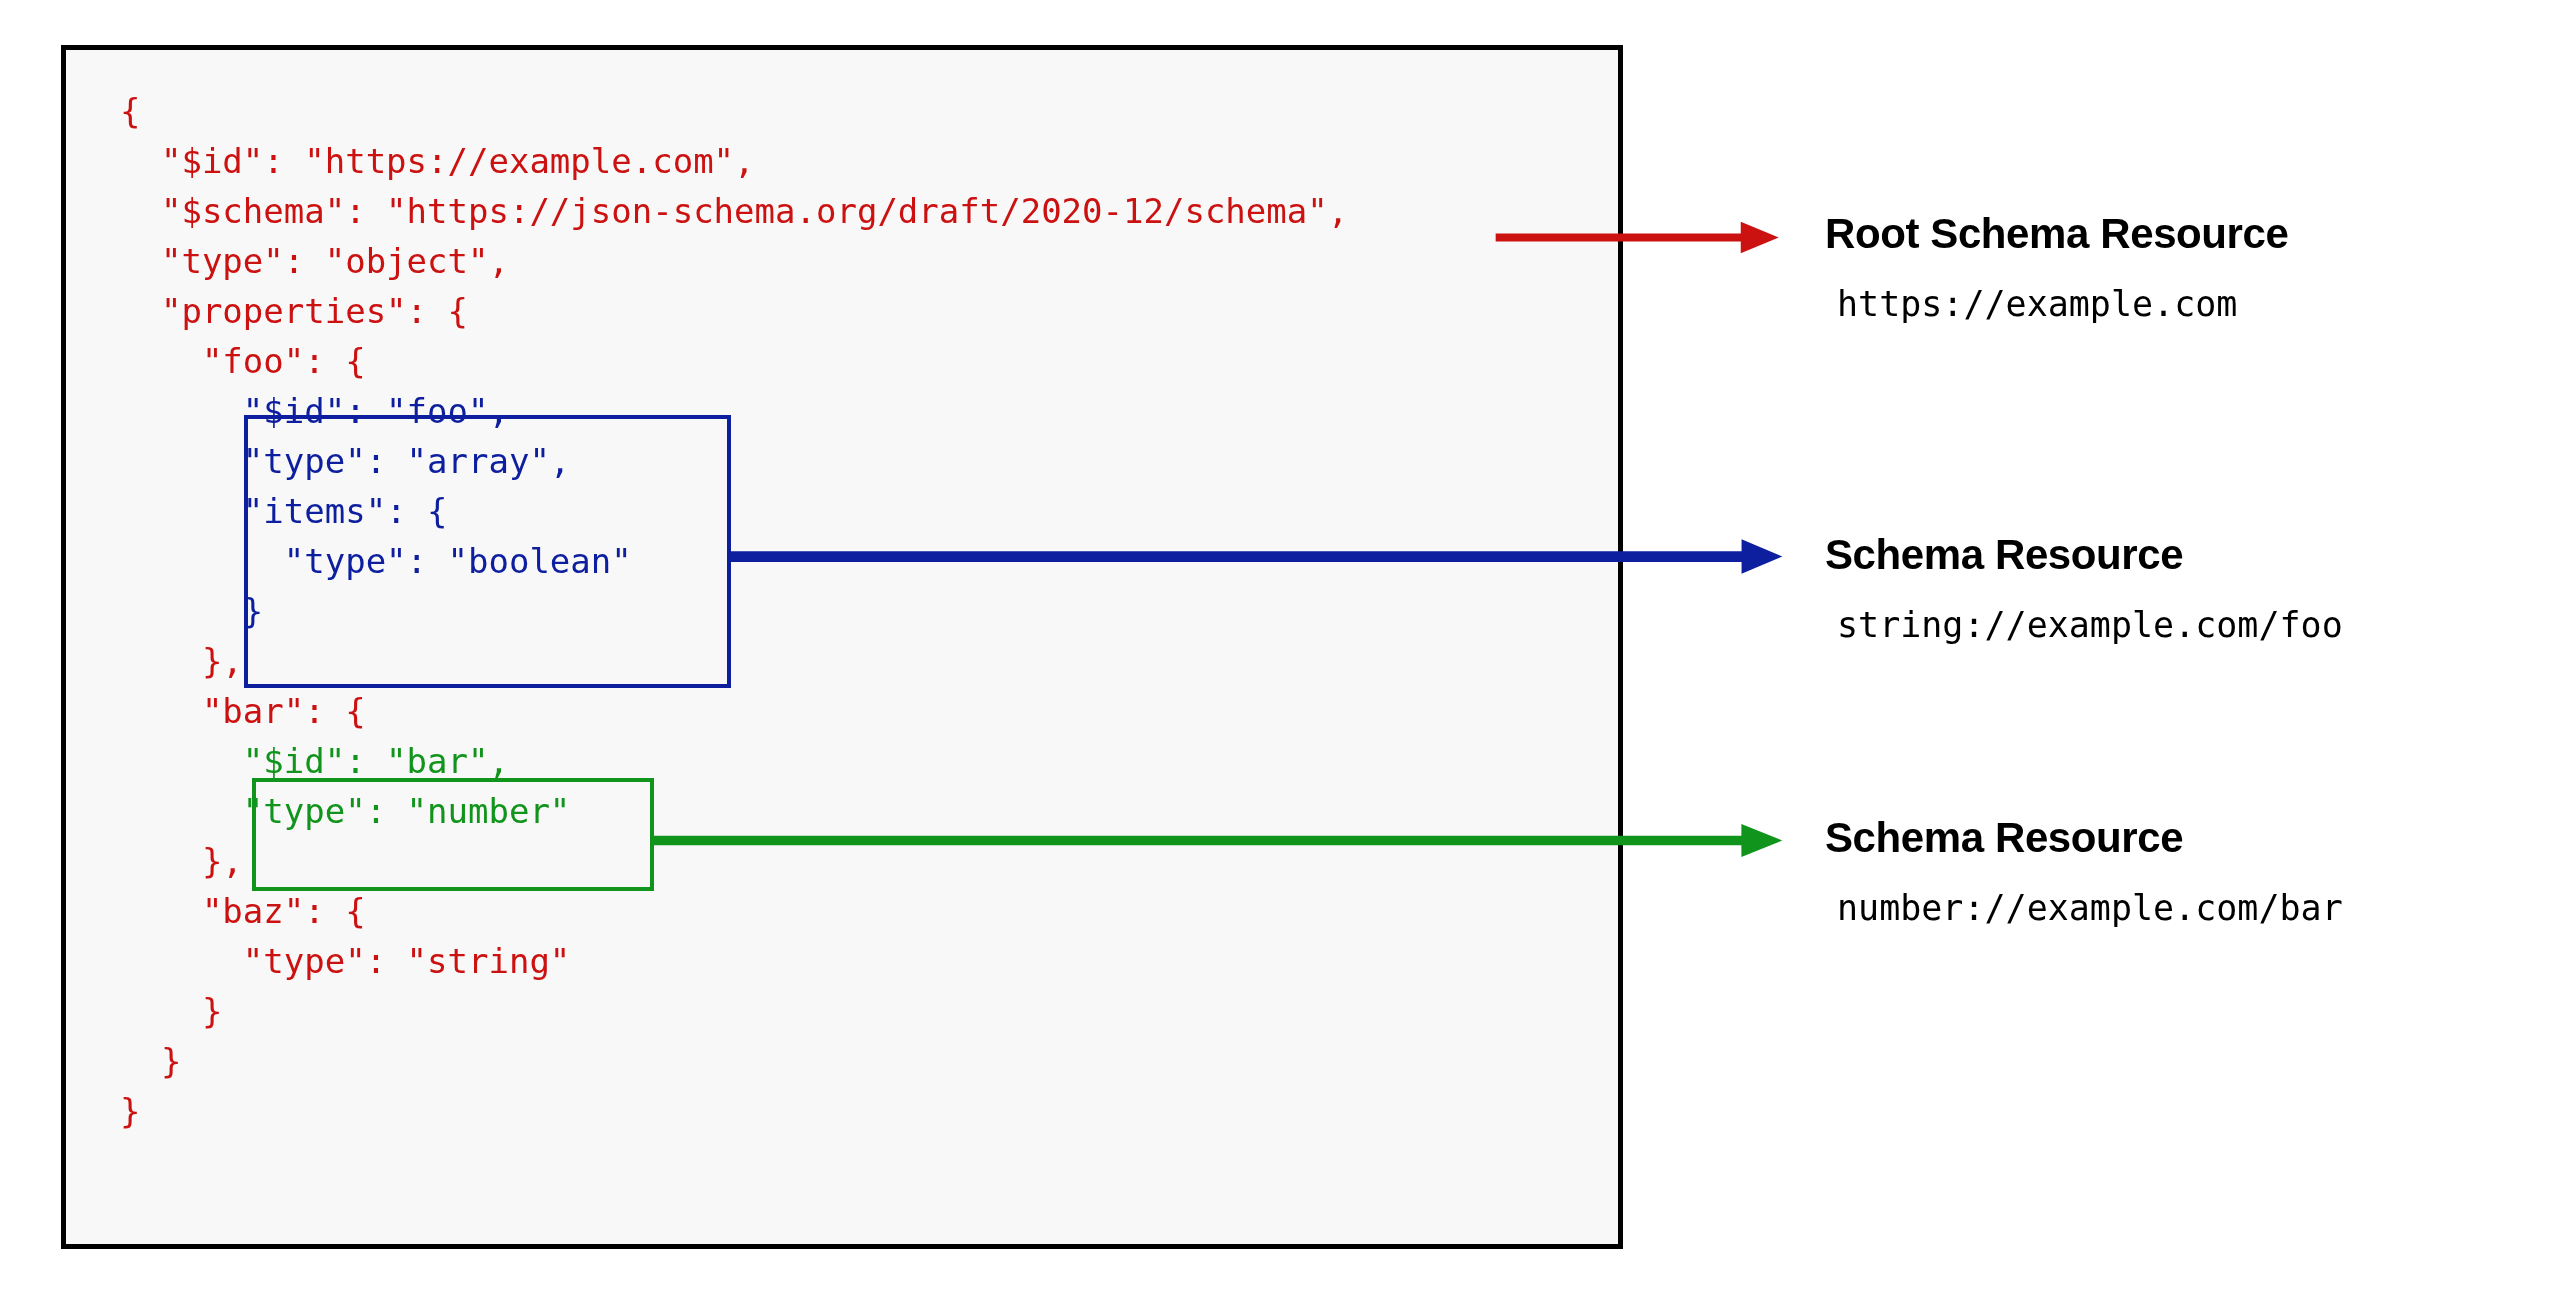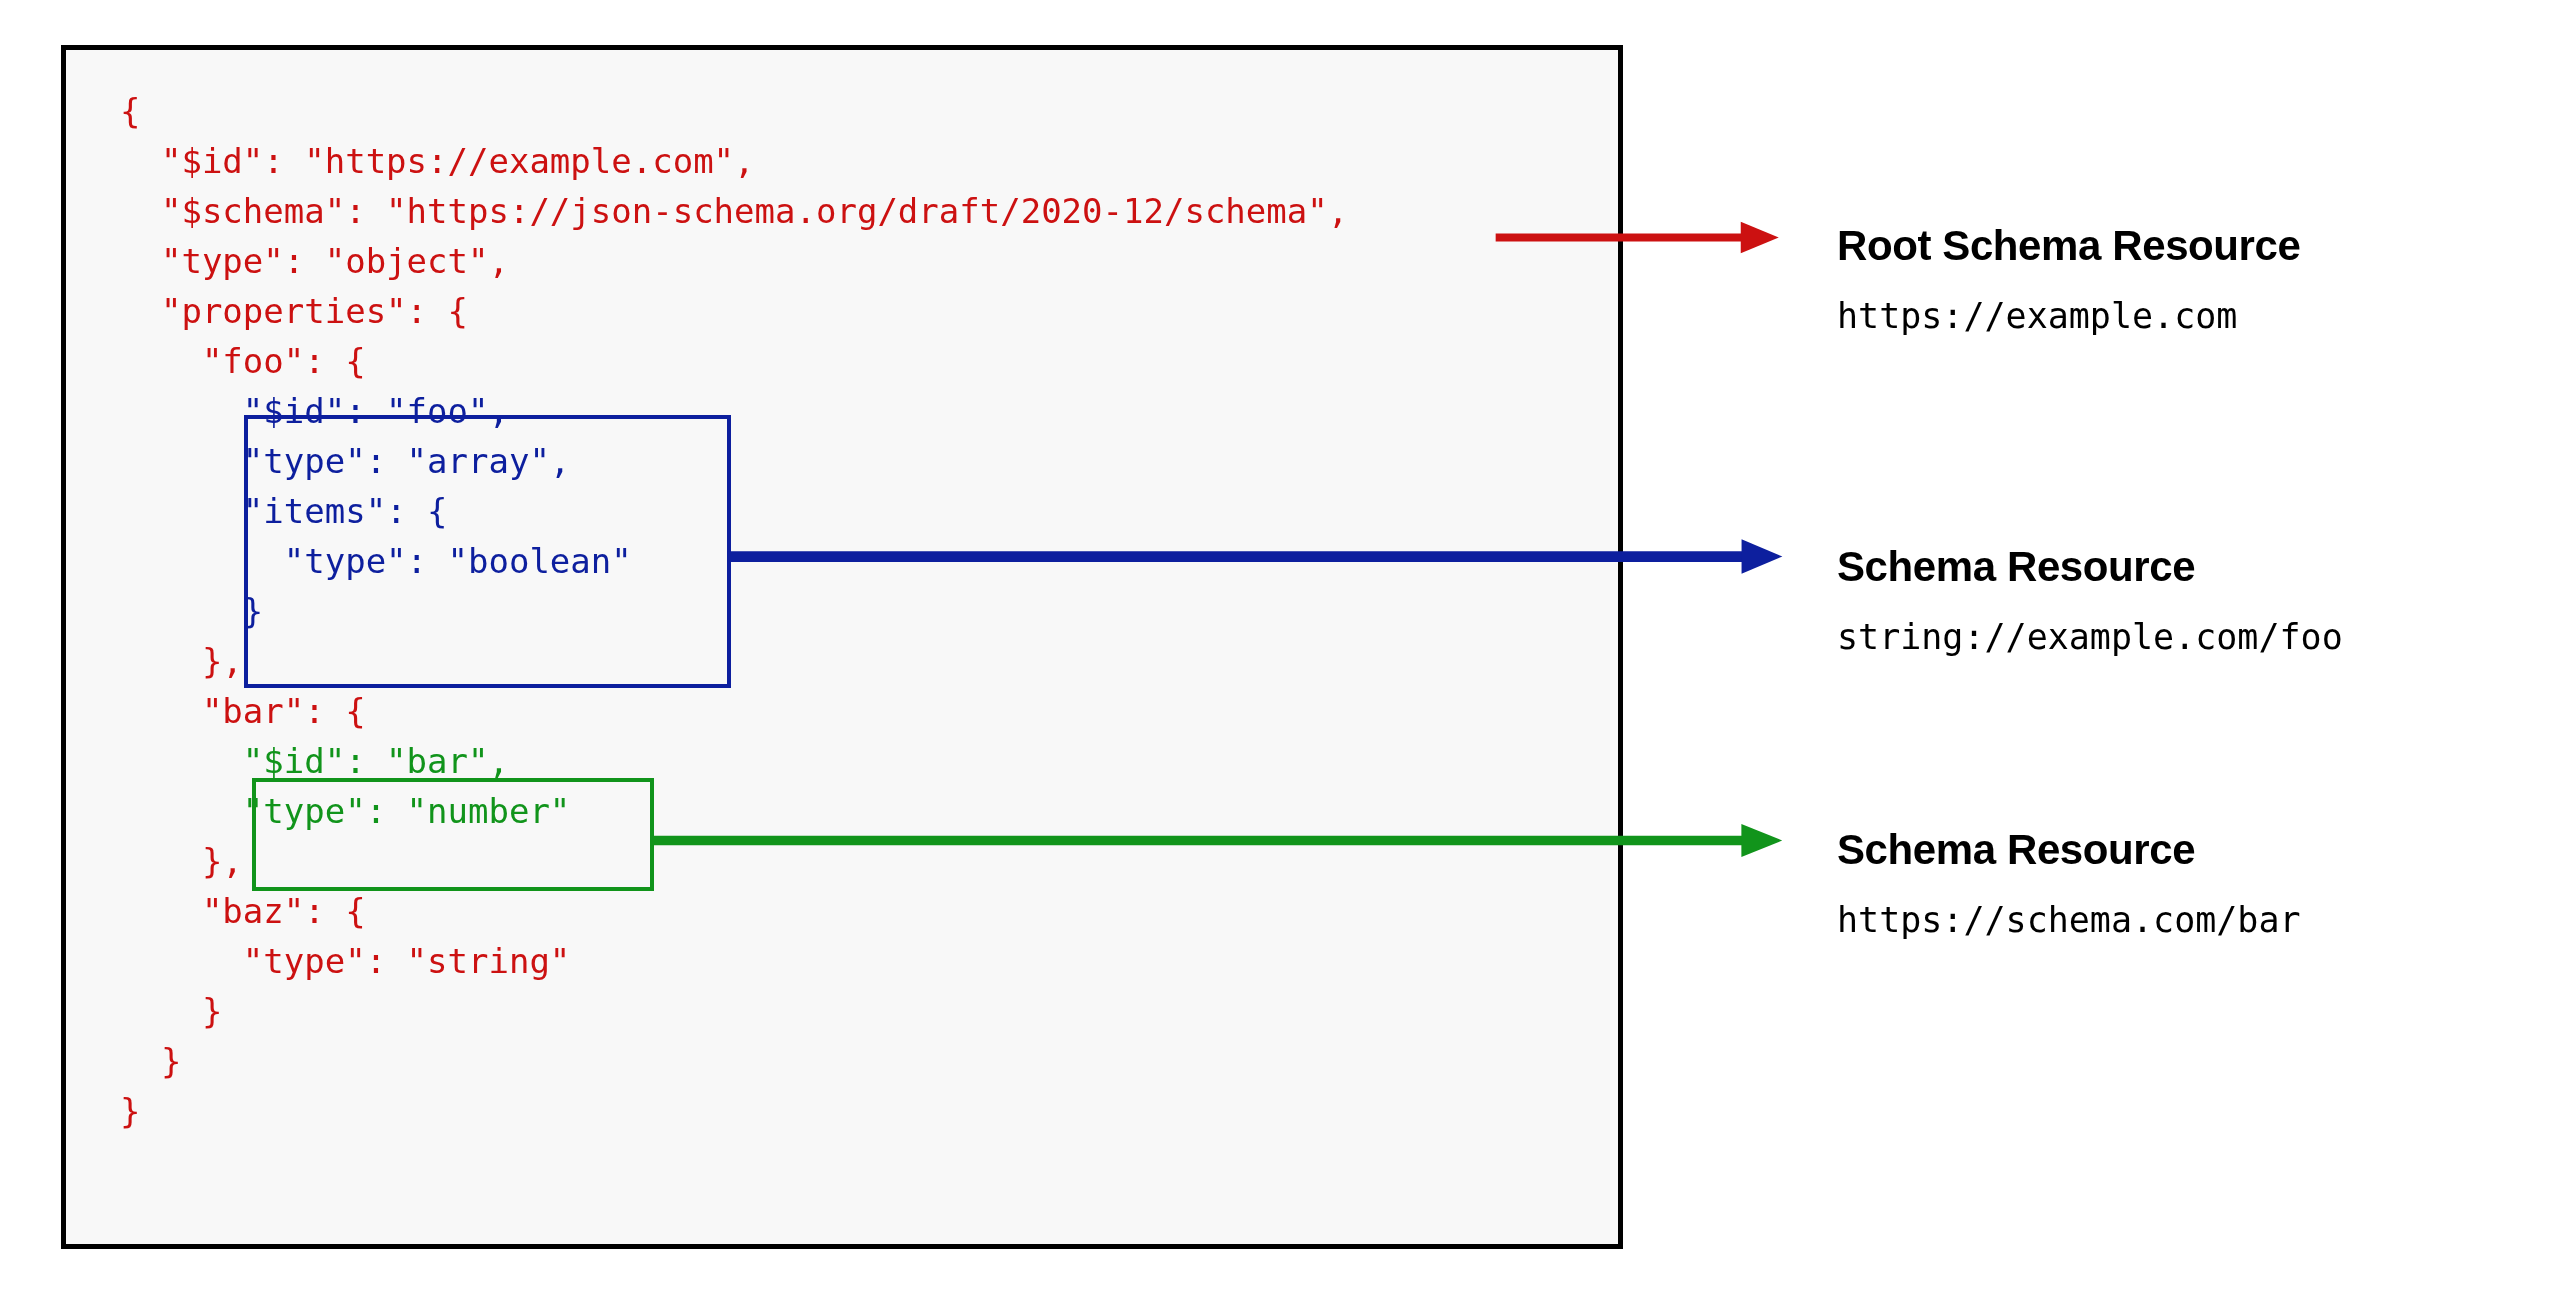--- a/index.html
+++ b/index.html
@@ -76,21 +76,21 @@
     position: absolute;
     overflow: visible;
   }
   #arrow-root  { left: 1495px; top: 216px;  }
   #arrow-foo   { left: 726px; top: 535px;  }
   #arrow-bar   { left: 649px;  top: 819px; }
 
   
   .label-group { position: absolute; }
   .label-title {
-    margin: 16px;
+    margin: 4px;
     font-family: "Liberation Sans", sans-serif;
     font-weight: bold;
     font-size: 42px;
     line-height: 46px;
     color: #000000;
     letter-spacing: -0.4px;
   }
   .label-url {
     margin: 16px;
     margin-top: 27px;
@@ -136,17 +136,17 @@
     <div class="label-url">https://example.com</div>
   </div>
 
   <div class="label-group" id="label-foo">
     <div class="label-title">Schema Resource</div>
     <div class="label-url">string://example.com/foo</div>
   </div>
 
   <div class="label-group" id="label-bar">
     <div class="label-title">Schema Resource</div>
-    <div class="label-url">https://schema.com/bar</div>
+    <div class="label-url">number://example.com/bar</div>
   </div>
 
 </div>
 
 
 </body></html>

